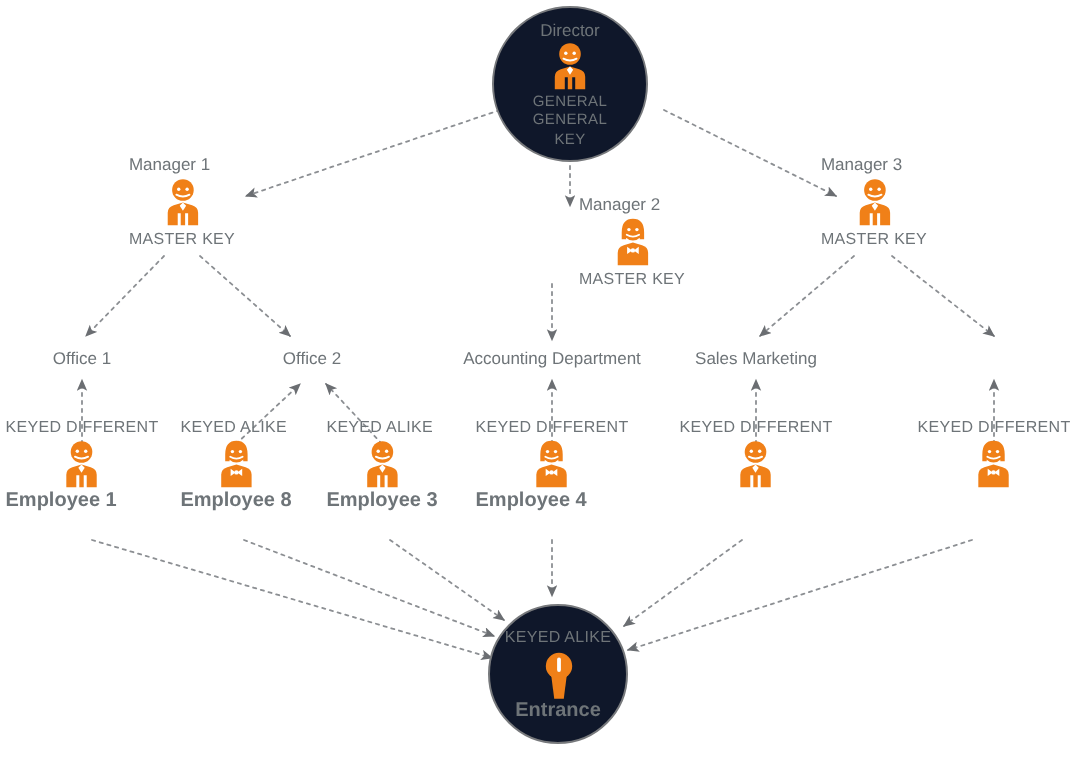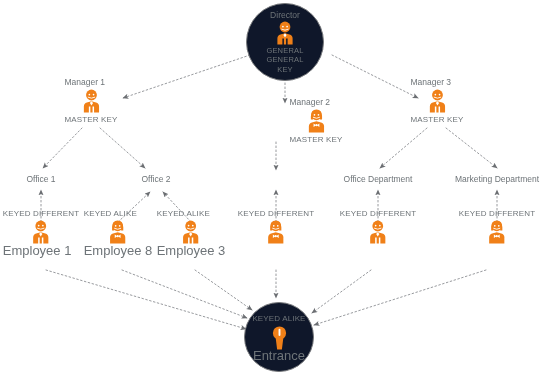--- a/index.html
+++ b/index.html
@@ -28,23 +28,24 @@
     transform: translate(-50%, 0);
     white-space: nowrap;
     z-index: 2;
   }
   .lbl-top {
     font-size: 8.5px;
     color: #6e7478;
     line-height: 11px;
   }
   .lbl-bot {
-    font-size: 13px;
+    font-size: 10px;
     color: #6e7478;
     line-height: 11px;
+    font-weight: bold;
   }
   .lbl-caps {
     font-size: 8px;
     color: #6e7478;
     letter-spacing: 0.15px;
     line-height: 11px;
   }
   .plain-label {
     position: absolute;
     transform: translate(-50%, 0);
@@ -194,22 +195,22 @@
       <circle cx="15.1" cy="6.6" r="0.85" fill="#ffffff"></circle>
       <path d="M9.7 9.3 Q13 11.2 16.3 9.3" stroke="#ffffff" stroke-width="0.9" fill="none" stroke-linecap="round"></path>
       <path d="M13 13.3 L8.4 14.6 Q5.4 15.5 5.4 18.4 L5.4 24.6 L10.4 24.6 L10.4 18.6 L11.9 18.6 L11.9 24.6 L14.1 24.6 L14.1 18.6 L15.6 18.6 L15.6 24.6 L20.6 24.6 L20.6 18.4 Q20.6 15.5 17.6 14.6 Z" fill="#f08018"></path>
       <path d="M13 13.3 L11.4 14.9 L13 17.4 L14.6 14.9 Z" fill="#ffffff"></path>
     </svg>
     <div class="lbl-caps">MASTER KEY</div>
   </div>
 
   <div class="plain-label" style="left:41px; top:174px;">Office 1</div>
   <div class="plain-label" style="left:156px; top:174px;">Office 2</div>
-  <div class="plain-label" style="left:378px; top:174px;">Office Department</div>
-  <div class="plain-label" style="left:497px; top:174px;">Marketing Department</div>
+  <div class="plain-label" style="left:276px; top:174px;">Accounting Department</div>
+  <div class="plain-label" style="left:378px; top:174px;">Sales Marketing</div>
 
   <div class="node" style="left:41px; top:208px;">
     <div class="lbl-caps">KEYED DIFFERENT</div>
     <svg class="person" viewBox="0 0 26 26" xmlns="http://www.w3.org/2000/svg">
       <circle cx="13" cy="7" r="5.4" fill="#f08018"></circle>
       <circle cx="10.9" cy="6.6" r="0.85" fill="#ffffff"></circle>
       <circle cx="15.1" cy="6.6" r="0.85" fill="#ffffff"></circle>
       <path d="M9.7 9.3 Q13 11.2 16.3 9.3" stroke="#ffffff" stroke-width="0.9" fill="none" stroke-linecap="round"></path>
       <path d="M13 13.3 L8.4 14.6 Q5.4 15.5 5.4 18.4 L5.4 24.6 L10.4 24.6 L10.4 18.6 L11.9 18.6 L11.9 24.6 L14.1 24.6 L14.1 18.6 L15.6 18.6 L15.6 24.6 L20.6 24.6 L20.6 18.4 Q20.6 15.5 17.6 14.6 Z" fill="#f08018"></path>
       <path d="M13 13.3 L11.4 14.9 L13 17.4 L14.6 14.9 Z" fill="#ffffff"></path>
@@ -252,20 +253,21 @@
       <path d="M7.4 8.2 Q7.4 1.4 13 1.4 Q18.6 1.4 18.6 8.2 L18.6 11.6 L16.4 11.6 L16.4 8.4 L9.6 8.4 L9.6 11.6 L7.4 11.6 Z" fill="#f08018"></path>
       <circle cx="13" cy="7.2" r="5.1" fill="#f08018"></circle>
       <circle cx="11" cy="6.8" r="0.85" fill="#ffffff"></circle>
       <circle cx="15" cy="6.8" r="0.85" fill="#ffffff"></circle>
       <path d="M9.9 9.4 Q13 11.3 16.1 9.4" stroke="#ffffff" stroke-width="0.9" fill="none" stroke-linecap="round"></path>
       <path d="M13 13.3 L8.4 14.6 Q5.4 15.5 5.4 18.4 L5.4 24.6 L20.6 24.6 L20.6 18.4 Q20.6 15.5 17.6 14.6 Z" fill="#f08018"></path>
       <path d="M10.1 15.4 L12.6 17.2 L10.1 19.0 Z" fill="#ffffff"></path>
       <path d="M15.9 15.4 L13.4 17.2 L15.9 19.0 Z" fill="#ffffff"></path>
       <circle cx="13" cy="17.2" r="1.1" fill="#ffffff"></circle>
     </svg>
+    <div class="lbl-bot">Employee 4</div>
   </div>
 
   <div class="node" style="left:378px; top:208px;">
     <div class="lbl-caps">KEYED DIFFERENT</div>
     <svg class="person" viewBox="0 0 26 26" xmlns="http://www.w3.org/2000/svg">
       <circle cx="13" cy="7" r="5.4" fill="#f08018"></circle>
       <circle cx="10.9" cy="6.6" r="0.85" fill="#ffffff"></circle>
       <circle cx="15.1" cy="6.6" r="0.85" fill="#ffffff"></circle>
       <path d="M9.7 9.3 Q13 11.2 16.3 9.3" stroke="#ffffff" stroke-width="0.9" fill="none" stroke-linecap="round"></path>
       <path d="M13 13.3 L8.4 14.6 Q5.4 15.5 5.4 18.4 L5.4 24.6 L10.4 24.6 L10.4 18.6 L11.9 18.6 L11.9 24.6 L14.1 24.6 L14.1 18.6 L15.6 18.6 L15.6 24.6 L20.6 24.6 L20.6 18.4 Q20.6 15.5 17.6 14.6 Z" fill="#f08018"></path>

